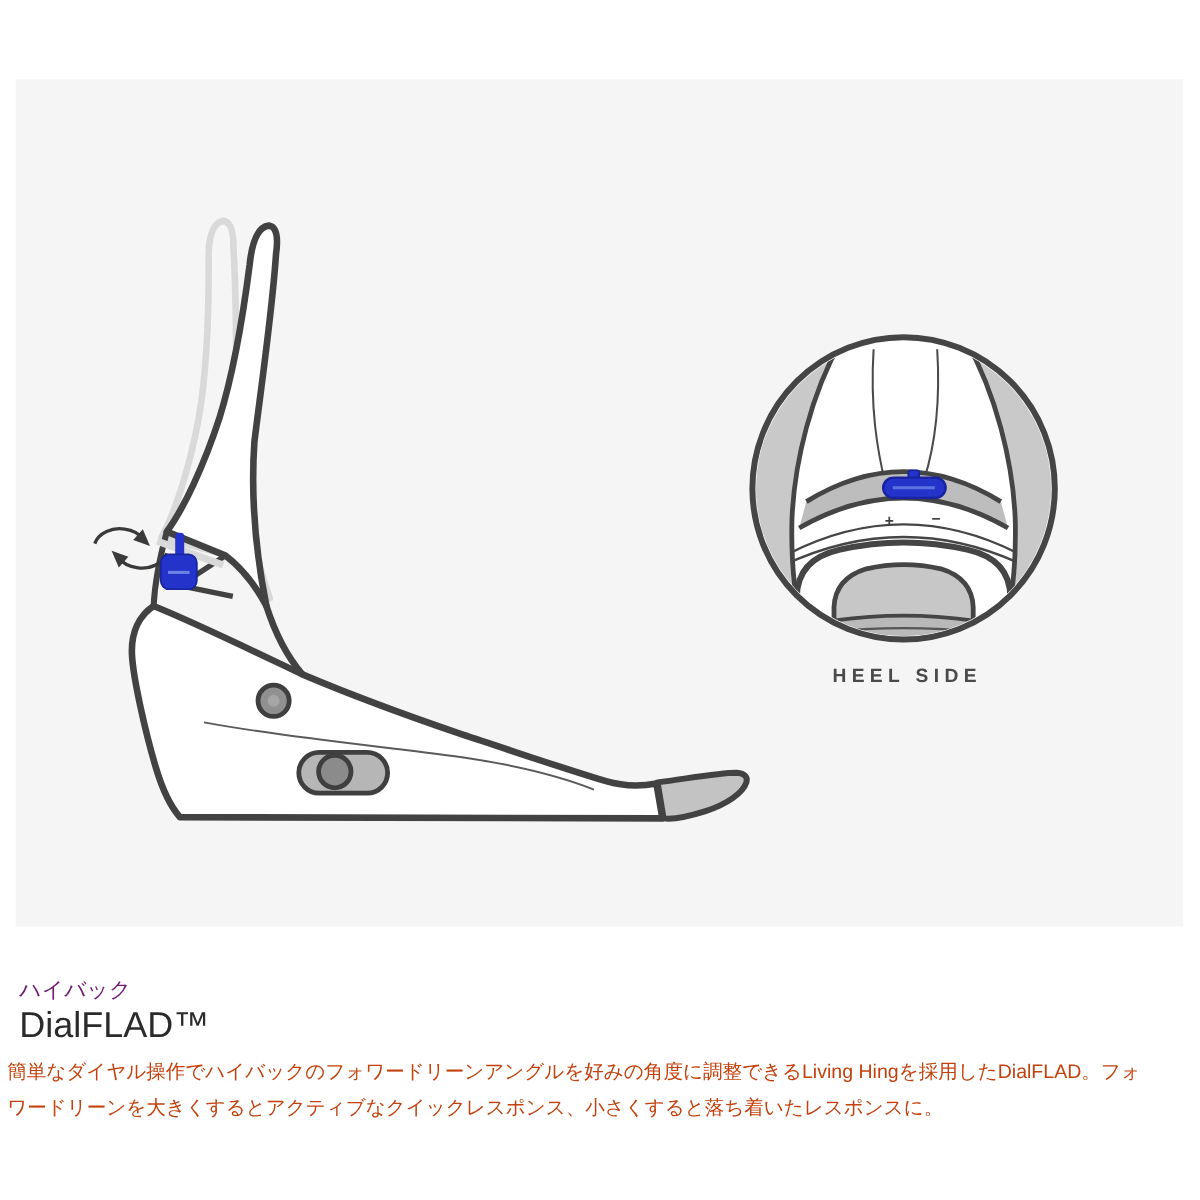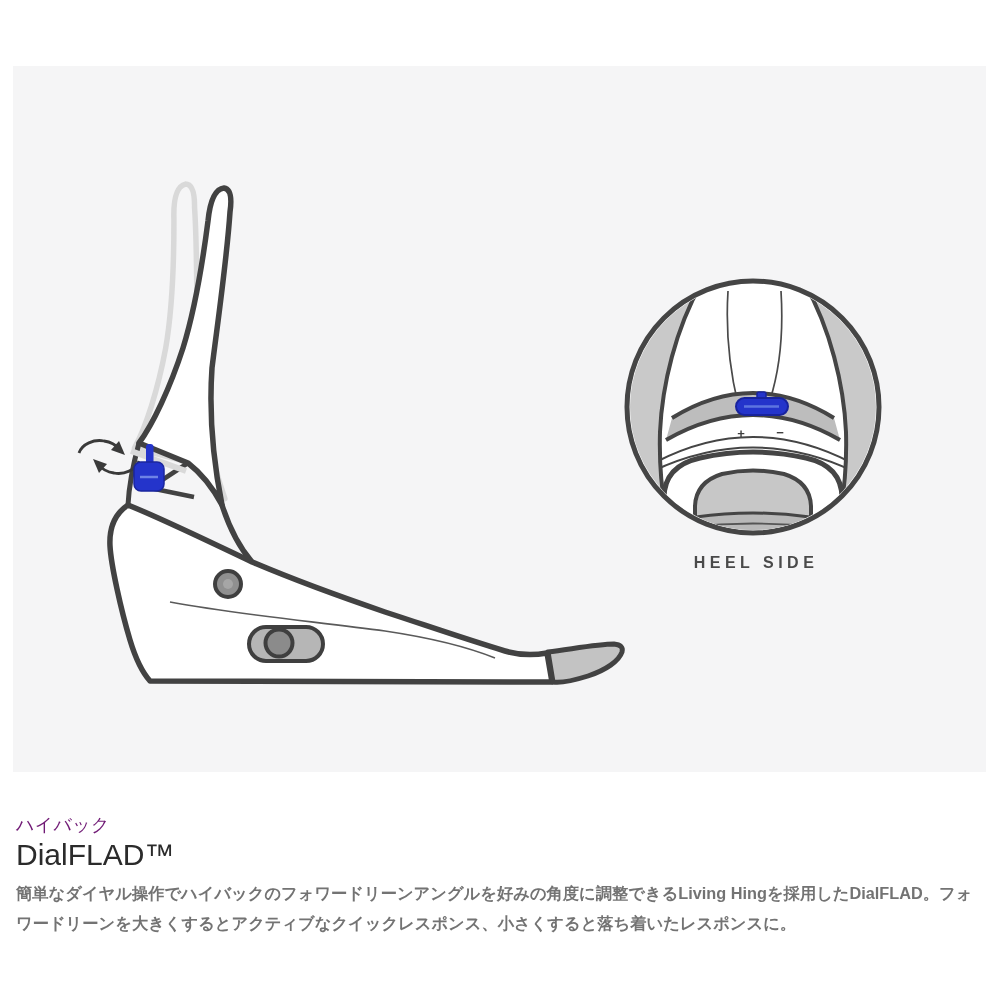--- a/index.html
+++ b/index.html
@@ -15,22 +15,22 @@
   .diagram-svg{position:absolute;left:0;top:0;}
   .cat-label{
     position:absolute;left:16px;top:813px;
     font-size:18px;color:#701a75;letter-spacing:.3px;
   }
   .feature-title{
     position:absolute;left:16px;top:838px;
     font-size:30px;color:#2b2b2b;
   }
   .feature-desc{
-    position:absolute;left:16px;top:879px;width:958px;
-    font-size:16.3px;line-height:29.5px;color:#737373;font-weight:bold;
+    position:absolute;left:6px;top:879px;width:958px;
+    font-size:16.3px;line-height:29.5px;color:#c2410c;
   }
   .heelside{
     font-size:16px;font-weight:600;letter-spacing:4.5px;fill:#4a4a4a;
   }
   .pm{font-size:13px;font-weight:600;fill:#3f3f3f;}
 </style>
 </head>
 <body>
 
 <div class="panel"></div>

